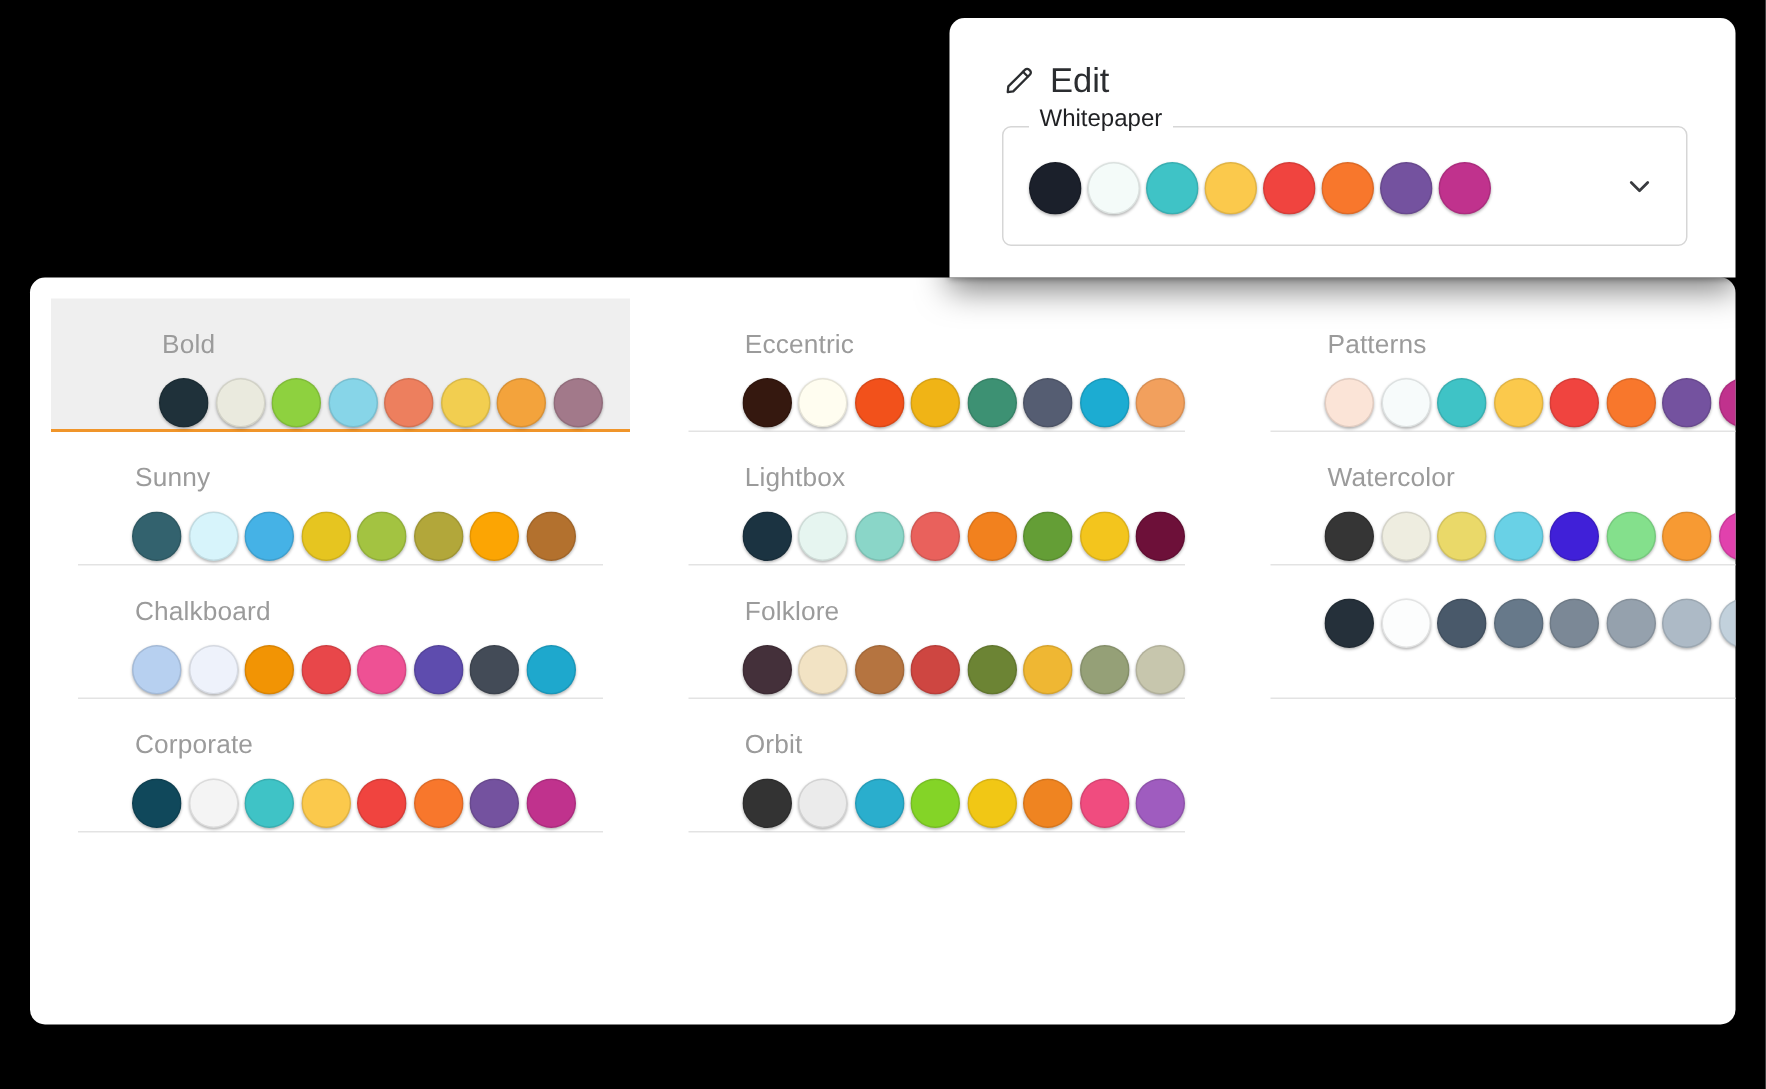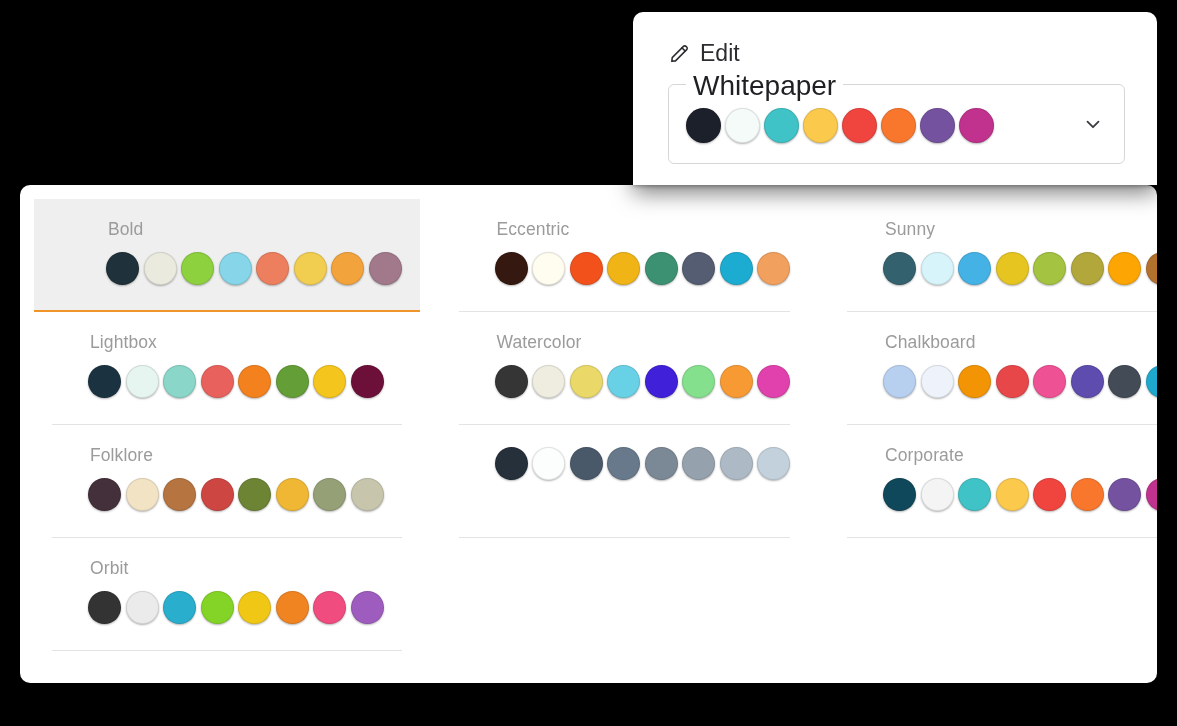--- a/index.html
+++ b/index.html
@@ -35,21 +35,21 @@
     top: 14px;
     width: 1073px;
     display: grid;
     grid-template-columns: repeat(3, 1fr);
     column-gap: 57px;
     row-gap: 0px;
   }
 
   .palette-card {
     position: relative;
-    height: 113px;
+    height: 89px;
     box-sizing: border-box;
     padding: 22px 0 0 0;
     border-bottom: 1px solid #e3e3e3;
   }
   .palette-card.is-selected {
     background: #efefef;
     border-bottom: 2px solid #f0952a;
     padding-left: 18px;
     margin-left: -18px;
     padding-right: 18px;
@@ -134,21 +134,21 @@
     display: flex;
     align-items: center;
     cursor: pointer;
   }
   #scheme-field-label {
     position: absolute;
     top: -13px;
     left: 17px;
     background: #ffffff;
     padding: 0 7px;
-    font-size: 28px;
+    font-size: 16px;
     color: #1f2023;
     line-height: 1;
   }
   #scheme-field-swatches {
     display: flex;
     gap: 4px;
     margin-left: 17px;
     margin-top: 2px;
   }
   #scheme-field-swatches .swatch {
@@ -186,20 +186,33 @@
         <div class="palette-name">Eccentric</div>
         <div class="swatch-row">
           <div class="swatch" style="background: rgb(53, 24, 15);"></div>
           <div class="swatch" style="background: rgb(255, 253, 240);"></div>
           <div class="swatch" style="background: rgb(242, 81, 27);"></div>
           <div class="swatch" style="background: rgb(240, 180, 22);"></div>
           <div class="swatch" style="background: rgb(61, 145, 115);"></div>
           <div class="swatch" style="background: rgb(85, 93, 114);"></div>
           <div class="swatch" style="background: rgb(28, 172, 210);"></div>
           <div class="swatch" style="background: rgb(242, 160, 93);"></div>
+        </div>
+      </div>
+      <div class="palette-card">
+        <div class="palette-name">Patterns</div>
+        <div class="swatch-row">
+          <div class="swatch" style="background: rgb(251, 228, 215);"></div>
+          <div class="swatch" style="background: rgb(247, 251, 251);"></div>
+          <div class="swatch" style="background: rgb(63, 195, 198);"></div>
+          <div class="swatch" style="background: rgb(251, 201, 76);"></div>
+          <div class="swatch" style="background: rgb(240, 68, 63);"></div>
+          <div class="swatch" style="background: rgb(248, 119, 44);"></div>
+          <div class="swatch" style="background: rgb(116, 82, 159);"></div>
+          <div class="swatch" style="background: rgb(192, 50, 141);"></div>
         </div>
       </div>
       <div class="palette-card">
         <div class="palette-name">Sunny</div>
         <div class="swatch-row">
           <div class="swatch" style="background: rgb(51, 98, 110);"></div>
           <div class="swatch" style="background: rgb(215, 244, 251);"></div>
           <div class="swatch" style="background: rgb(69, 178, 230);"></div>
           <div class="swatch" style="background: rgb(230, 197, 32);"></div>
           <div class="swatch" style="background: rgb(163, 195, 65);"></div>

